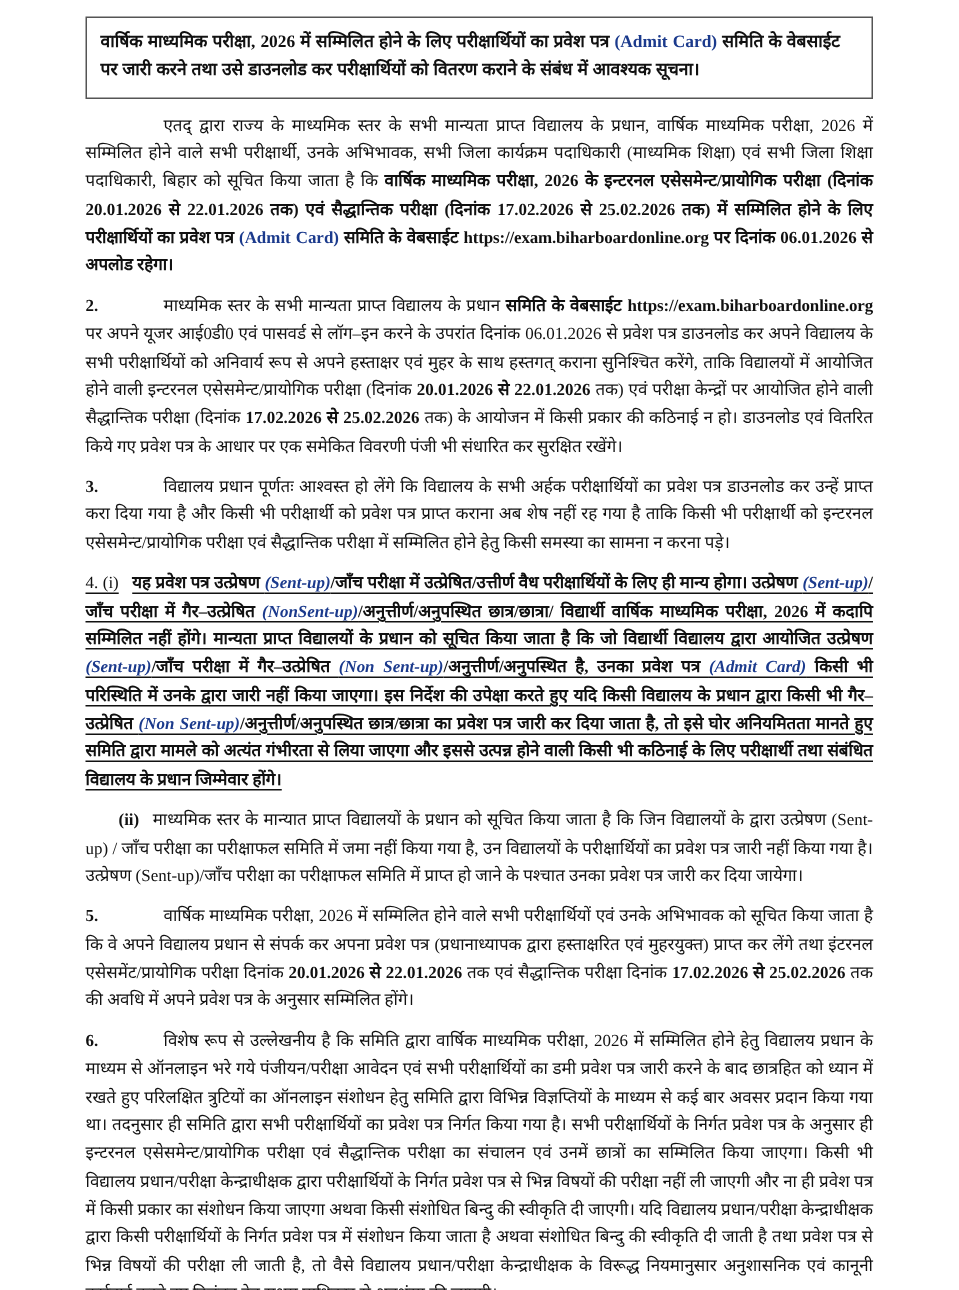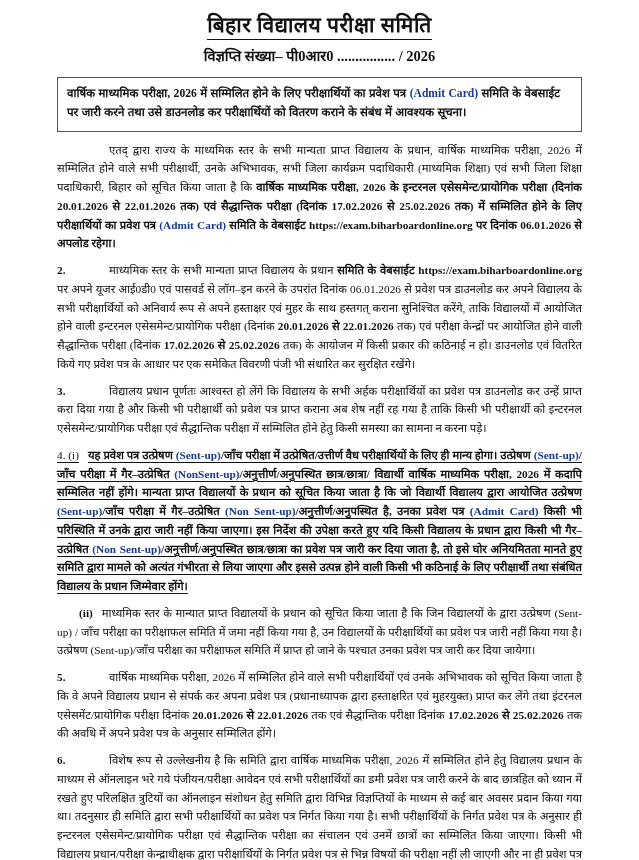--- a/index.html
+++ b/index.html
@@ -94,35 +94,31 @@
   .url {
     font-weight: bold;
     letter-spacing: -0.1px;
   }
   .p4 {
     font-weight: bold;
     text-decoration: underline;
     text-underline-offset: 2.5px;
     text-decoration-thickness: 1px;
   }
-  .p4 .blue { color: #1b3a8c; }
+  .p4 .blue { color: #1b3a8c; font-style: italic; }
   .sub-i {
     font-weight: normal;
   }
   .para-ii-indent { display:inline-block; width: 22px; }
 </style>
 </head>
 <body>
 
 <div class="page">
 
-  <div class="hdr">
-    <div class="hdr-title">बिहार विद्यालय परीक्षा समिति</div>
-    <div class="hdr-sub">विज्ञप्ति संख्या– पी0आर0 ................ / 2026</div>
-  </div>
 
   <div class="subject-box">
     <div class="subject-text"><span>वार्षिक माध्यमिक परीक्षा, 2026 में सम्मिलित होने के लिए परीक्षार्थियों का प्रवेश पत्र </span><span class="blue">(Admit Card)</span><span> समिति के वेबसाईट पर जारी करने तथा उसे डाउनलोड कर परीक्षार्थियों को वितरण कराने के संबंध में आवश्यक सूचना।</span></div>
   </div>
 
   <div class="body">
 
     <div class="para"><span class="first-indent"></span><span>एतद् द्वारा राज्य के माध्यमिक स्तर के सभी मान्यता प्राप्त विद्यालय के प्रधान, वार्षिक माध्यमिक परीक्षा, 2026 में सम्मिलित होने वाले सभी परीक्षार्थी, उनके अभिभावक, सभी जिला कार्यक्रम पदाधिकारी (माध्यमिक शिक्षा) एवं सभी जिला शिक्षा पदाधिकारी, बिहार को सूचित किया जाता है कि </span><b>वार्षिक माध्यमिक परीक्षा, 2026 के इन्टरनल एसेसमेन्ट/प्रायोगिक परीक्षा (दिनांक 20.01.2026 से 22.01.2026 तक) एवं सैद्धान्तिक परीक्षा (दिनांक 17.02.2026 से 25.02.2026 तक) में सम्मिलित होने के लिए परीक्षार्थियों का प्रवेश पत्र </b><b class="blue">(Admit Card)</b><b> समिति के वेबसाईट </b><b class="url">https://exam.biharboardonline.org</b><b> पर दिनांक 06.01.2026 से अपलोड रहेगा।</b></div>
 
     <div class="para"><span class="num">2.</span><span class="lead-space"></span><span>माध्यमिक स्तर के सभी मान्यता प्राप्त विद्यालय के प्रधान </span><b>समिति के वेबसाईट </b><b class="url">https://exam.biharboardonline.org</b><span> पर अपने यूजर आई0डी0 एवं पासवर्ड से लॉग–इन करने के उपरांत दिनांक 06.01.2026 से प्रवेश पत्र डाउनलोड कर अपने विद्यालय के सभी परीक्षार्थियों को अनिवार्य रूप से अपने हस्ताक्षर एवं मुहर के साथ हस्तगत् कराना सुनिश्चित करेंगे, ताकि विद्यालयों में आयोजित होने वाली इन्टरनल एसेसमेन्ट/प्रायोगिक परीक्षा (दिनांक </span><b>20.01.2026 से 22.01.2026</b><span> तक) एवं परीक्षा केन्द्रों पर आयोजित होने वाली सैद्धान्तिक परीक्षा (दिनांक </span><b>17.02.2026 से 25.02.2026</b><span> तक) के आयोजन में किसी प्रकार की कठिनाई न हो। डाउनलोड एवं वितरित किये गए प्रवेश पत्र के आधार पर एक समेकित विवरणी पंजी भी संधारित कर सुरक्षित रखेंगे।</span></div>

